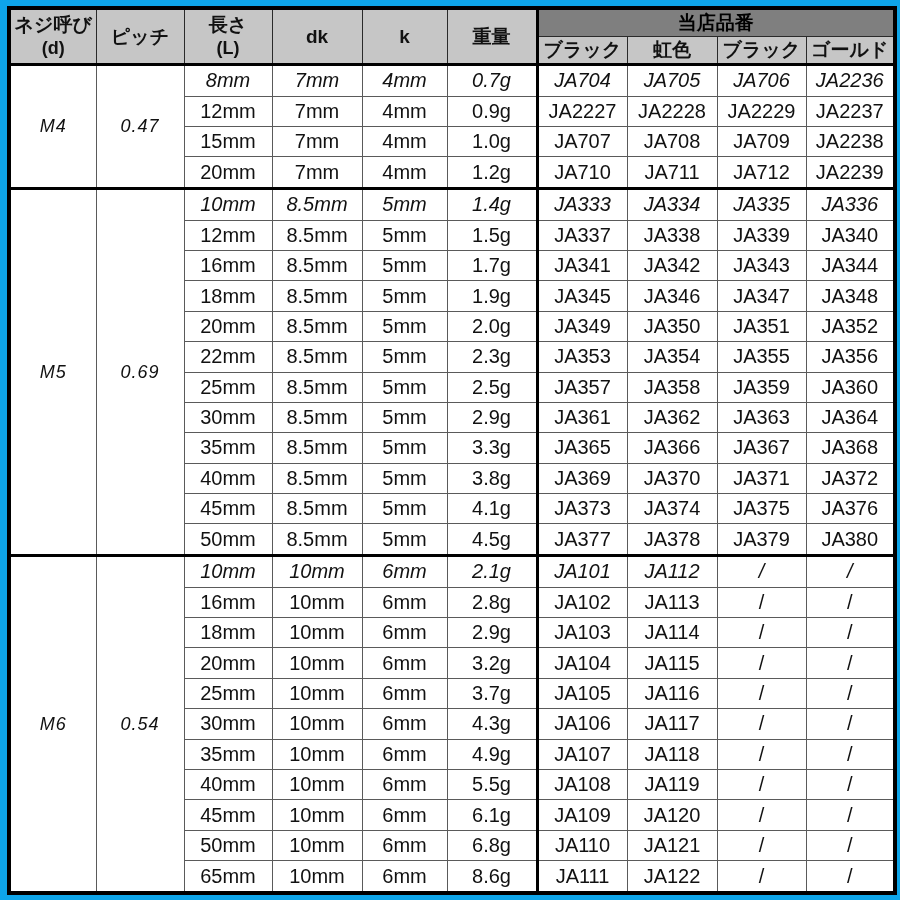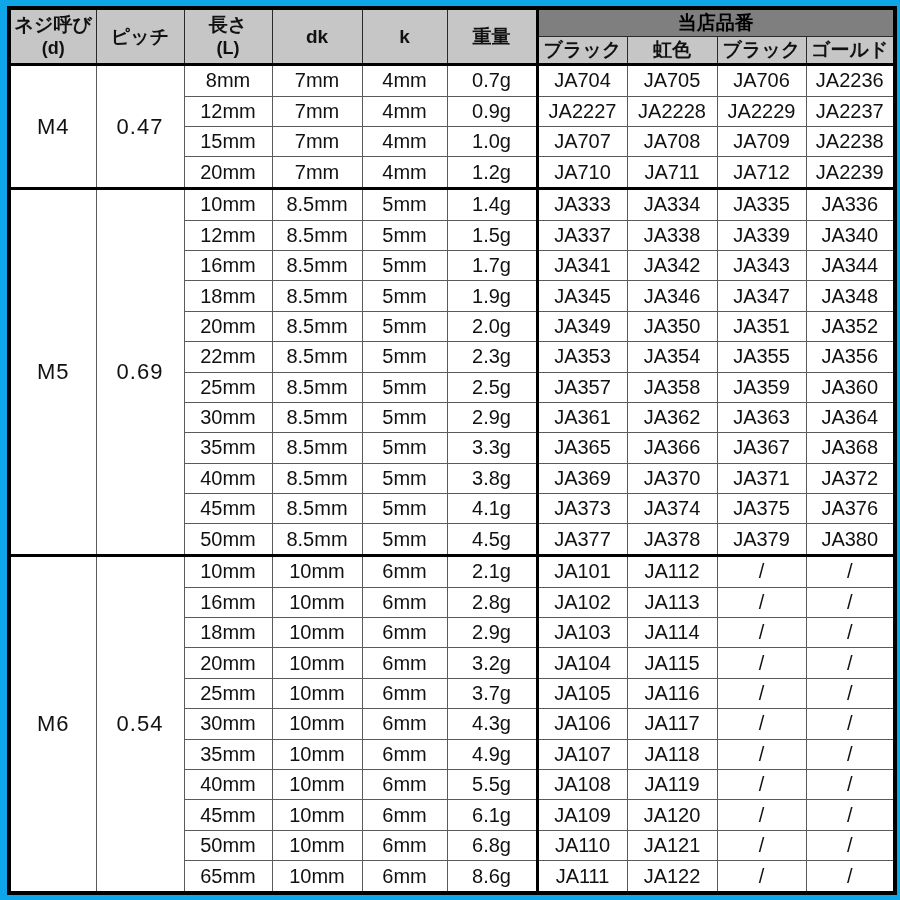--- a/index.html
+++ b/index.html
@@ -50,27 +50,27 @@
   th.two-line { line-height: 1.25; }
   th.two-line .sub { font-size: 18px; font-weight: bold; display: block; }
   thead th { border-bottom-width: 1px; }
   thead tr.h2 th, thead th[rowspan] { border-bottom: 3px solid #000000; }
   
   tbody td {
     background: #ffffff;
     font-size: 20px;
   }
   td.size-cell, td.pitch-cell {
-    font-size: 22px;
+    font-size: 18px;
     letter-spacing: 1px;
   }
   
   .group-left { border-left: 3px solid #000000 !important; }
   
-  tr.group-start td { border-top: 3px solid #000000; }
+  tr.group-start td { border-top: 3px solid #000000; font-style: italic; }
 </style>
 </head>
 <body>
 
 <div class="page">
   <table class="spec">
     <colgroup>
       <col style="width:87px">
         <col style="width:88px">
         <col style="width:88px">

